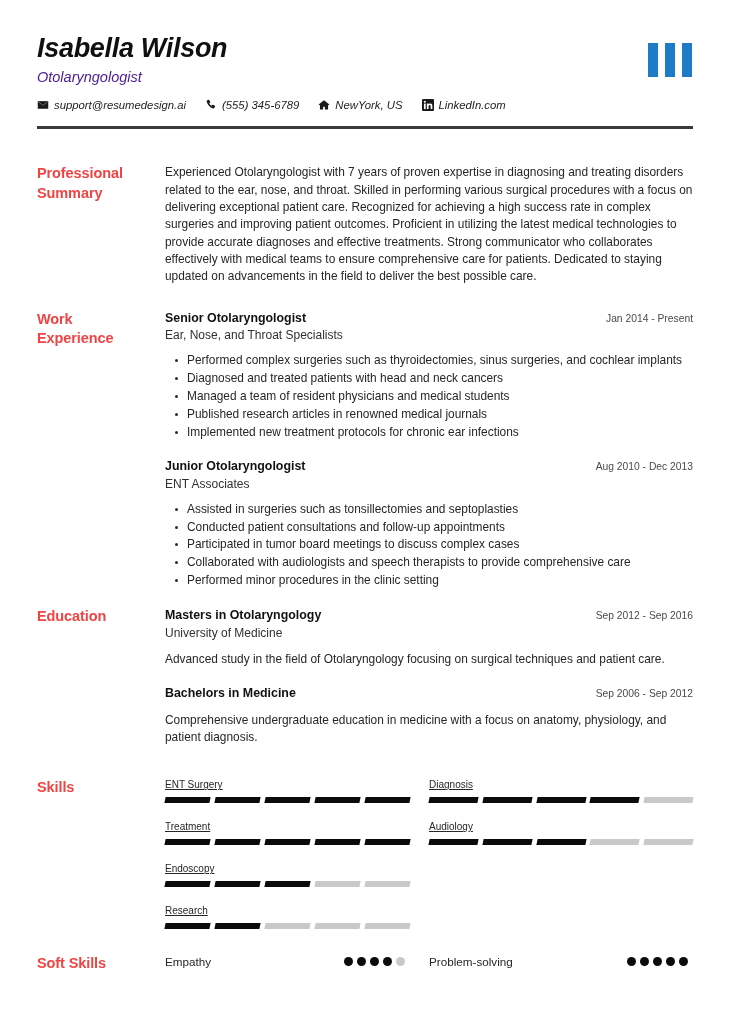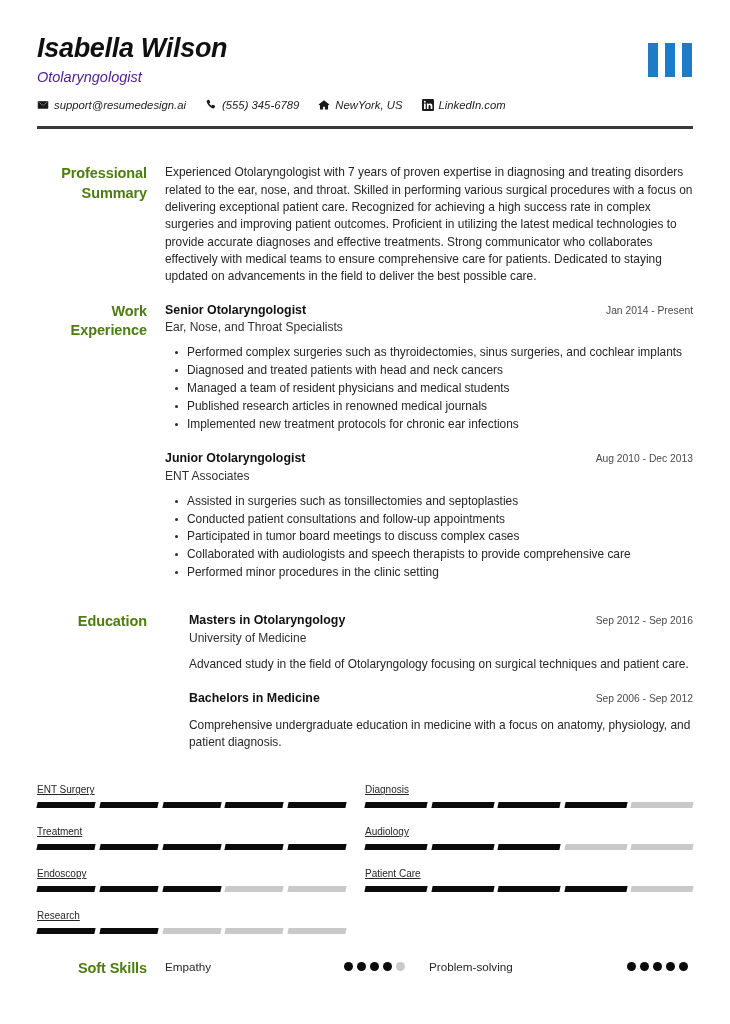--- a/index.html
+++ b/index.html
@@ -77,25 +77,24 @@
   }
 
   
   .section {
     display: flex;
     width: 656px;
   }
   .sec-label {
     width: 128px;
     flex: none;
-    text-align: right;
     padding-right: 18px;
     font-size: 14.5px;
     font-weight: bold;
-    color: #4d7c0f;
+    color: #ef4444;
     line-height: 1.32;
     letter-spacing: -0.1px;
   }
   .sec-body {
     flex: 1;
     min-width: 0;
   }
 
   .summary-text {
     font-size: 11.9px;
@@ -213,22 +212,22 @@
   }
   .soft-dot {
     width: 9px;
     height: 9px;
     border-radius: 50%;
     background: #c9c9c9;
   }
   .soft-dot.on { background: #0b0b0b; }
 
   .gap-summary { margin-top: 35px; }
-  .gap-work { margin-top: 16px; }
-  .gap-edu { margin-top: 30px; gap: 24px; }
+  .gap-work { margin-top: 24px; }
+  .gap-edu { margin-top: 17px; }
   .gap-skills { margin-top: 32px; }
   .gap-soft { margin-top: 8px; }
   .entry-gap { margin-top: 17px; }
 </style>
 </head>
 <body>
 
 <div class="page">
 
   <div class="header">
@@ -349,20 +348,21 @@
           <div class="entry-title">Bachelors in Medicine</div>
           <div class="entry-date">Sep 2006 - Sep 2012</div>
         </div>
         <div class="entry-desc">Comprehensive undergraduate education in medicine with a focus on anatomy, physiology, and patient diagnosis.</div>
       </div>
 
     </div>
   </div>
 
   <div class="section gap-skills">
+    <div class="sec-label">Skills</div>
     <div class="sec-body">
       <div class="skills-grid">
         <div class="skills-col left">
           <div class="skill-row">
             <div class="skill-name">ENT Surgery</div>
             <div class="skill-bar">
                 <div class="skill-seg on"></div>
                 <div class="skill-seg on"></div>
                 <div class="skill-seg on"></div>
                 <div class="skill-seg on"></div>
@@ -411,30 +411,20 @@
                 <div class="skill-seg"></div>
               </div>
           </div>
           <div class="skill-row">
             <div class="skill-name">Audiology</div>
             <div class="skill-bar">
                 <div class="skill-seg on"></div>
                 <div class="skill-seg on"></div>
                 <div class="skill-seg on"></div>
                 <div class="skill-seg"></div>
-                <div class="skill-seg"></div>
-              </div>
-          </div>
-          <div class="skill-row">
-            <div class="skill-name">Patient Care</div>
-            <div class="skill-bar">
-                <div class="skill-seg on"></div>
-                <div class="skill-seg on"></div>
-                <div class="skill-seg on"></div>
-                <div class="skill-seg on"></div>
                 <div class="skill-seg"></div>
               </div>
           </div>
         </div>
       </div>
     </div>
   </div>
 
   <div class="section gap-soft">
     <div class="sec-label">Soft Skills</div>

